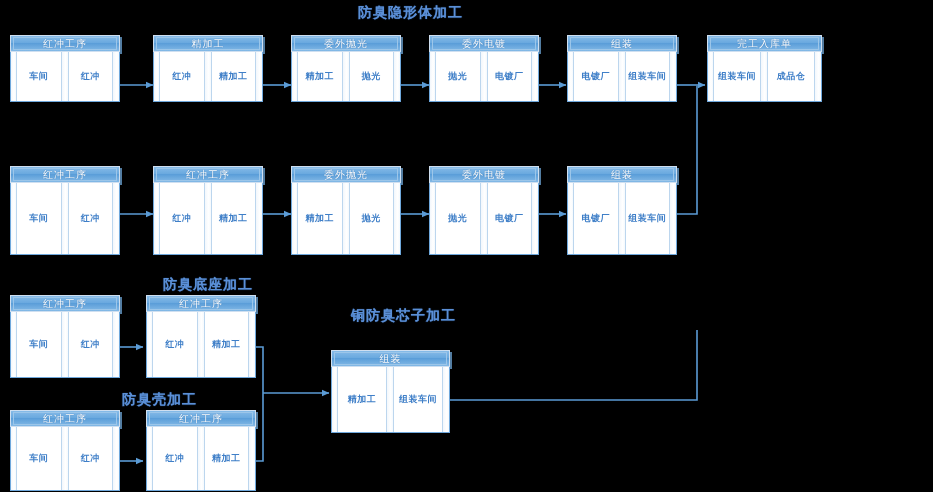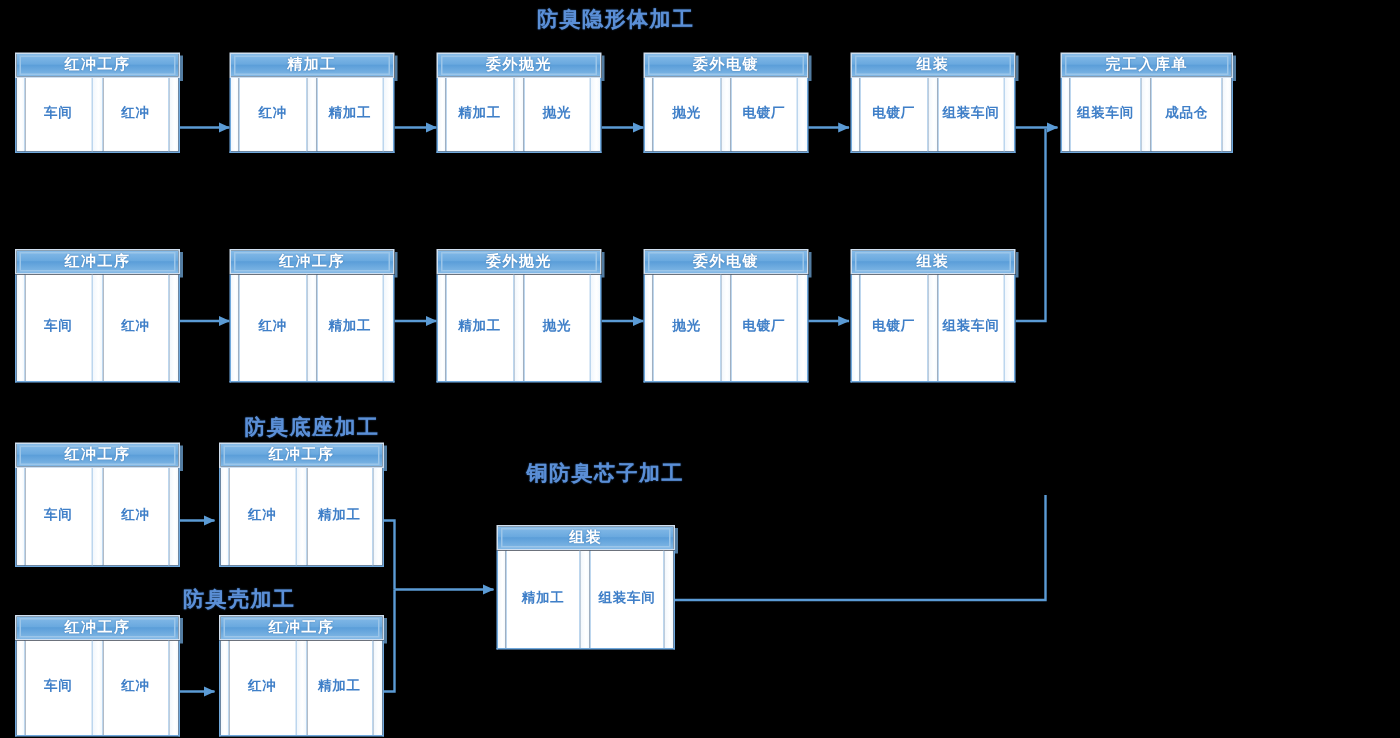--- a/index.html
+++ b/index.html
@@ -58,32 +58,32 @@
     border: 1px solid #9cc6e9;
     box-sizing: border-box;
     display: flex;
     align-items: center;
     justify-content: center;
   }
   .node .hdr span.t {
     position: relative;
     color: #ffffff;
     font-size: 10px;
-    font-weight: bold;
+    font-weight: normal;
     letter-spacing: 1px;
     line-height: 10px;
     z-index: 2;
     text-shadow: 0 0 1px #2f6caa;
   }
   .node .body {
     position: relative;
     box-sizing: border-box;
     border: 1px solid #6fa8dc;
     border-top: none;
-    background: #0f172a;
+    background: #a16207;
     display: flex;
     overflow: hidden;
   }
   
   .band {
     height: 100%;
     box-sizing: border-box;
     background: linear-gradient(to right, #f2f7fc 0%, #ffffff 60%, #f4f9fd 100%);
     border-right: 1px solid #bcd6ee;
     flex: 0 0 auto;

